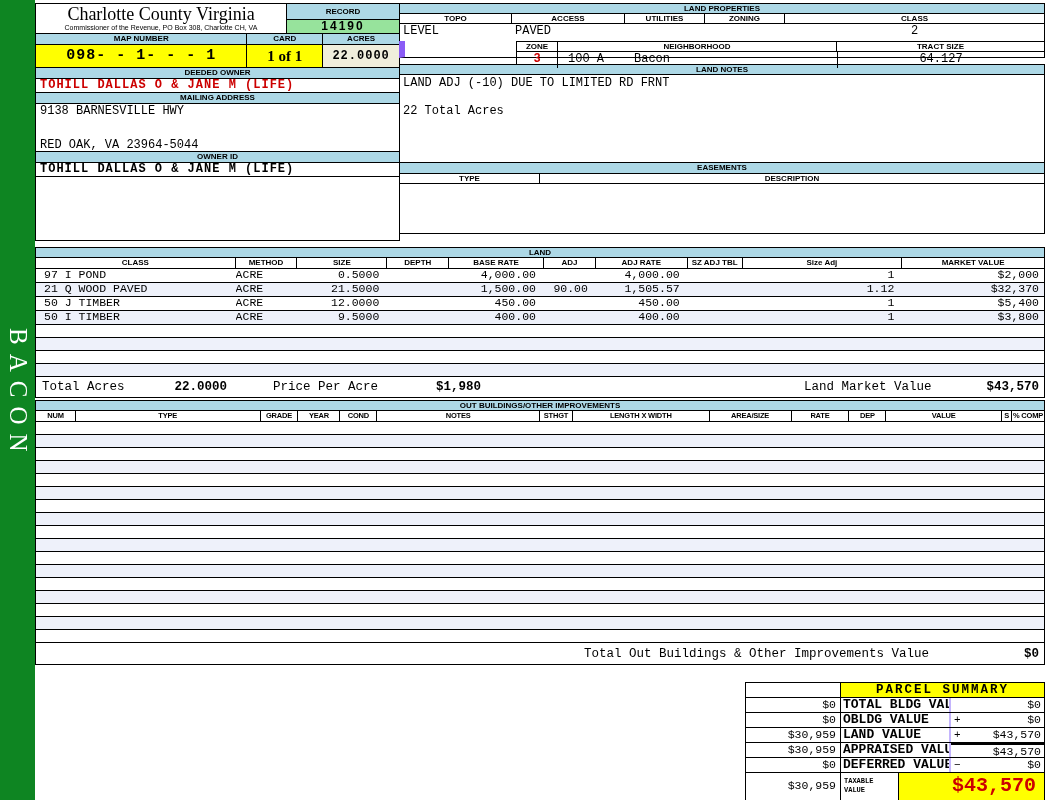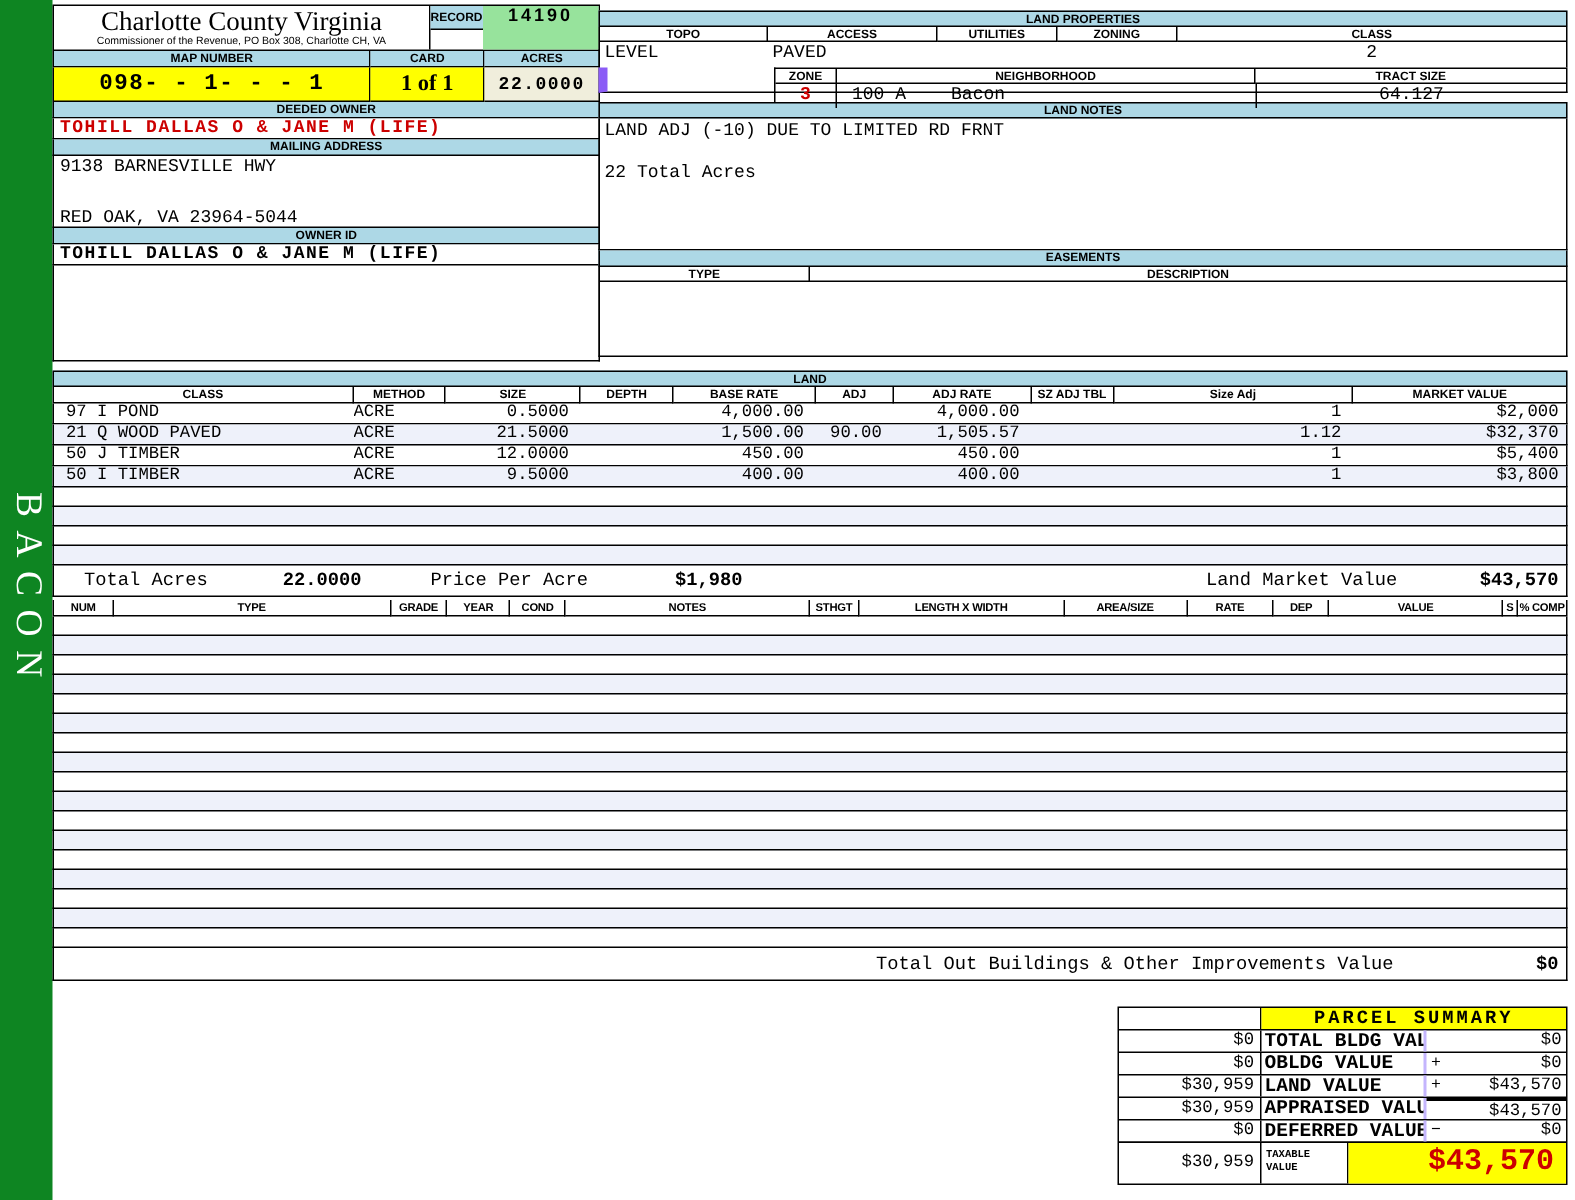--- a/index.html
+++ b/index.html
@@ -2,33 +2,33 @@
 <html><head>
 <meta charset="utf-8">
 <style>
   *{box-sizing:border-box;margin:0;padding:0}
   html,body{width:1050px;height:800px}
   body{background:#fff;font-family:"Liberation Sans",sans-serif;position:relative;overflow:hidden}
   .green-band{position:absolute;left:0;top:0;width:35px;height:800px;background:#0e8522}
   .band-text{position:absolute;top:328px;left:4px;writing-mode:vertical-rl;color:#fff;
              font-family:"Liberation Serif",serif;font-size:25px;letter-spacing:9px}
   .content{position:absolute;left:35px;top:3px;width:1010px}
-  .top{display:flex;align-items:center}
+  .top{display:flex;align-items:flex-start}
   .left-col{width:365px}
   .right-col{width:646px;margin-left:-1px}
   .bar{background:#ADD8E6;border:1px solid #000;border-top:none;height:11px;line-height:10px;
        font-size:8px;font-weight:bold;text-align:center;color:#000}
   .bt{border-top:1px solid #000 !important}
   .mono{font-family:"Liberation Mono","DejaVu Sans Mono",monospace}
   
   .title-row{display:flex;border:1px solid #000;height:31px}
   .title-box{flex:1;border-right:1px solid #000;text-align:center;overflow:hidden}
   .county-title{font-family:"Liberation Serif",serif;font-size:18px;line-height:20px;white-space:nowrap}
   .county-sub{font-size:7px;line-height:8px;white-space:nowrap}
-  .record-box{width:112px;display:flex;flex-direction:row}
+  .record-box{width:112px;display:flex;flex-direction:column}
   .record-box .bar{border:none;border-bottom:1px solid #000;height:16px;line-height:15px}
   .record-val{flex:1;background:#97e39c;font-weight:bold;font-size:12px;text-align:center;
               line-height:13px;letter-spacing:2px}
   
   .maphead{display:flex;border-left:1px solid #000}
   .maphead .bar{flex-grow:0;border-left:none}
   .mh-map{width:212px}.mh-card{width:76px}.mh-acres{width:77px;border-left:none}
   .mapval{display:flex;border-left:1px solid #000;height:23px}
   .mapval>div{border-right:1px solid #000;border-bottom:1px solid #000;text-align:center}
   .mv-map{width:212px;background:#ffff00;font-weight:bold;font-size:15px;line-height:22px;letter-spacing:1px}
@@ -83,21 +83,21 @@
             height:14px;font-family:Liberation Mono, monospace;font-size:11.5px;line-height:12px}
   .land-row.alt{background:#eef1fa}
   .land-row>div{overflow:hidden;white-space:nowrap}
   .land-row .lc0{padding-left:8px}.land-row .lc1{}
   .land-row .lc2,.land-row .lc4,.land-row .lc5,.land-row .lc6,.land-row .lc8{text-align:right;padding-right:8px}
   .land-row .lc9{text-align:right;padding-right:5px}
   .empty-row{height:13px}
   .land-total{display:flex;border-left:1px solid #000;border-right:1px solid #000;border-bottom:1px solid #000;
               height:21px;font-family:"Liberation Mono","DejaVu Sans Mono",monospace;font-size:12.5px;
               line-height:19px;align-items:center;white-space:nowrap}
-  .land-total .lab{margin-left:20px}
+  .land-total .lab{margin-left:6px}
   .land-total .v-bold{font-weight:bold}
   .lt-acres{margin-left:50px}.lt-ppa-lab{margin-left:46px}.lt-ppa{margin-left:58px}
   .lt-lmv-lab{margin-left:auto}.lt-lmv{margin-left:55px;margin-right:5px}
   
   .ob-section{margin-top:2px}
   .oc0{width:40px}.oc1{width:185px}.oc2{width:38px}.oc3{width:42px}.oc4{width:37px}.oc5{width:163px}
   .oc6{width:33px}.oc7{width:137px}.oc8{width:82px}.oc9{width:58px}.oc10{width:37px}.oc11{width:116px}
   .oc12{width:10px}.oc13{width:32px}
   .ob-head>div{font-size:7.5px;letter-spacing:-0.2px}
   .ob-row{height:13px;border-left:1px solid #000;border-right:1px solid #000;border-bottom:1px solid #000}
@@ -283,20 +283,21 @@
       <span class="lab">Total Acres</span>
       <span class="v-bold lt-acres">22.0000</span>
       <span class="lt-ppa-lab">Price Per Acre</span>
       <span class="v-bold lt-ppa">$1,980</span>
       <span class="lt-lmv-lab">Land Market Value</span>
       <span class="v-bold lt-lmv">$43,570</span>
     </div>
   </div>
 
   <div class="ob-section">
+    <div class="bar bt">OUT BUILDINGS/OTHER IMPROVEMENTS</div>
     <div class="tbl-head ob-head">
       <div class="oc0">NUM</div>
       <div class="oc1">TYPE</div>
       <div class="oc2">GRADE</div>
       <div class="oc3">YEAR</div>
       <div class="oc4">COND</div>
       <div class="oc5">NOTES</div>
       <div class="oc6">STHGT</div>
       <div class="oc7">LENGTH X WIDTH</div>
       <div class="oc8">AREA/SIZE</div>

